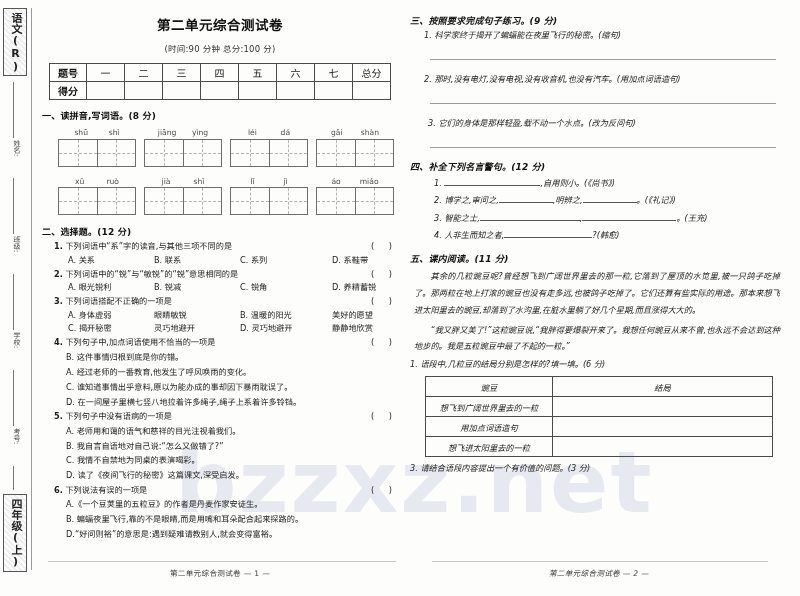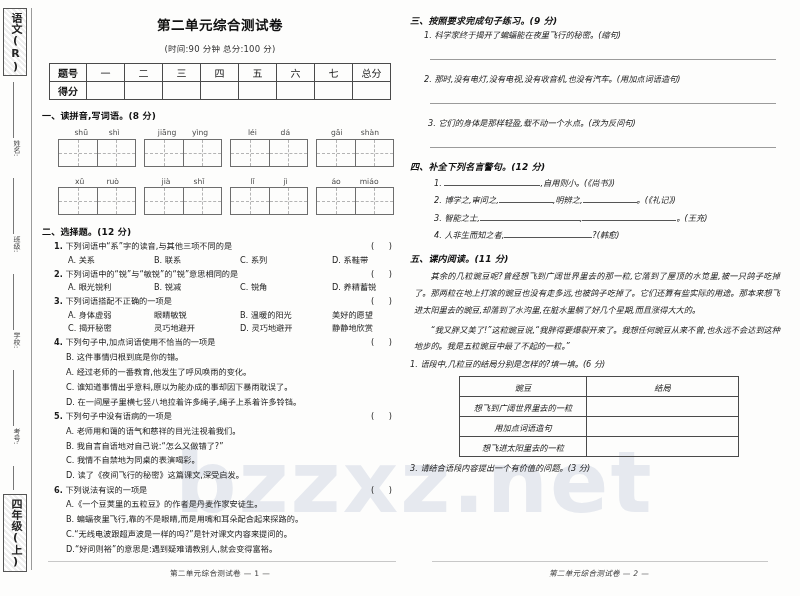--- a/index.html
+++ b/index.html
@@ -237,21 +237,21 @@
     color: #1c1c1c;
     line-height: 2.05;
     margin: 3px 10px 0 6px;
     text-align: justify;
     text-indent: 16.4px;
   }
 
   
   table.res {
     border-collapse: collapse;
-    width: 280px;
+    width: 348px;
     margin: 5px auto 0 auto;
     table-layout: fixed;
   }
   table.res td, table.res th {
     border: 1px solid #4a4a4a;
     height: 17px;
     font-size: 8.2px;
     text-align: center;
     font-weight: normal;
     color: #1c1c1c;
@@ -489,21 +489,20 @@
     <div class="sub">C. 我情不自禁地为同桌的表演喝彩。</div>
     <div class="sub">D. 读了《夜间飞行的秘密》这篇课文,深受启发。</div>
 
     <div class="q">
       <span class="num">6.</span>
       <span>下列说法有误的一项是</span>
       <span class="brk">(    )</span>
     </div>
     <div class="sub">A.《一个豆荚里的五粒豆》的作者是丹麦作家安徒生。</div>
     <div class="sub">B. 蝙蝠夜里飞行,靠的不是眼睛,而是用嘴和耳朵配合起来探路的。</div>
-    <div class="sub">C.“无线电波跟超声波是一样的吗?”是针对课文内容来提问的。</div>
     <div class="sub">D.“好问则裕”的意思是:遇到疑难请教别人,就会变得富裕。</div>
 
     <div class="footer-rule" style="left:8px;right:4px;"></div>
     <div class="footer">第二单元综合测试卷   — 1 —</div>
   </div>
 
   <div class="col col-right">
 
     <div class="sec-h" style="margin-top:14px;">三、按照要求完成句子练习。(9 分)</div>
     <div class="sub" style="margin-left:16px;">1. 科学家终于揭开了蝙蝠能在夜里飞行的秘密。(缩句)</div>

